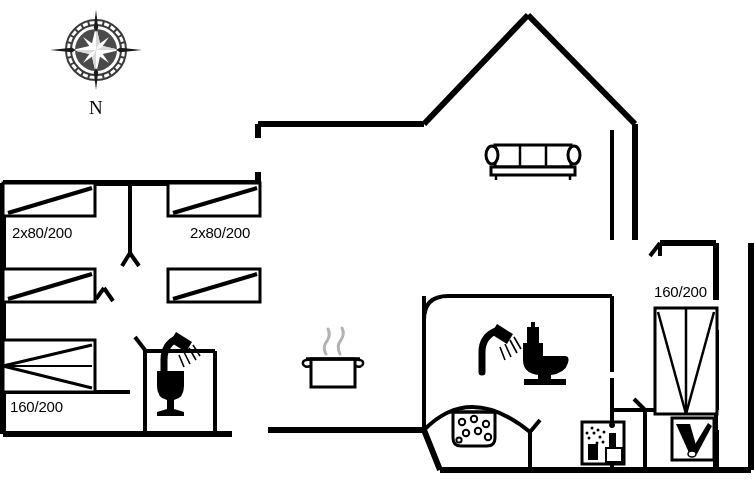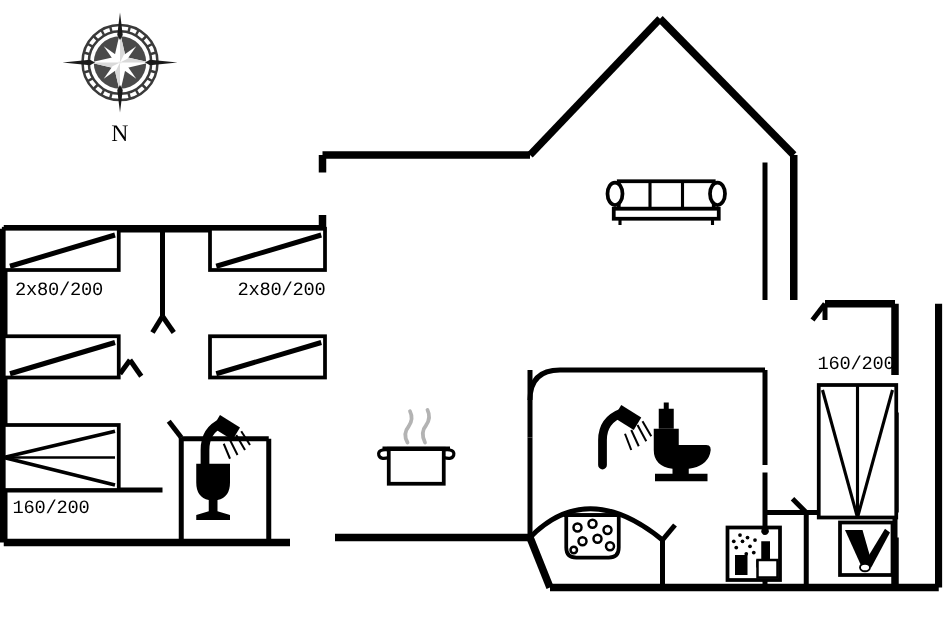--- a/index.html
+++ b/index.html
@@ -22,21 +22,20 @@
   }
   .label {
     position: absolute;
     font-family: "Liberation Sans", sans-serif;
     color: #000000;
     white-space: nowrap;
   }
   .bed-label {
     font-size: 15px;
     letter-spacing: -0.2px;
-    font-family: Liberation Mono, monospace;
   }
   .compass-label {
     font-family: "Liberation Serif", serif;
     font-size: 19px;
   }
 </style>
 </head>
 <body>
 
 <div id="plan">

